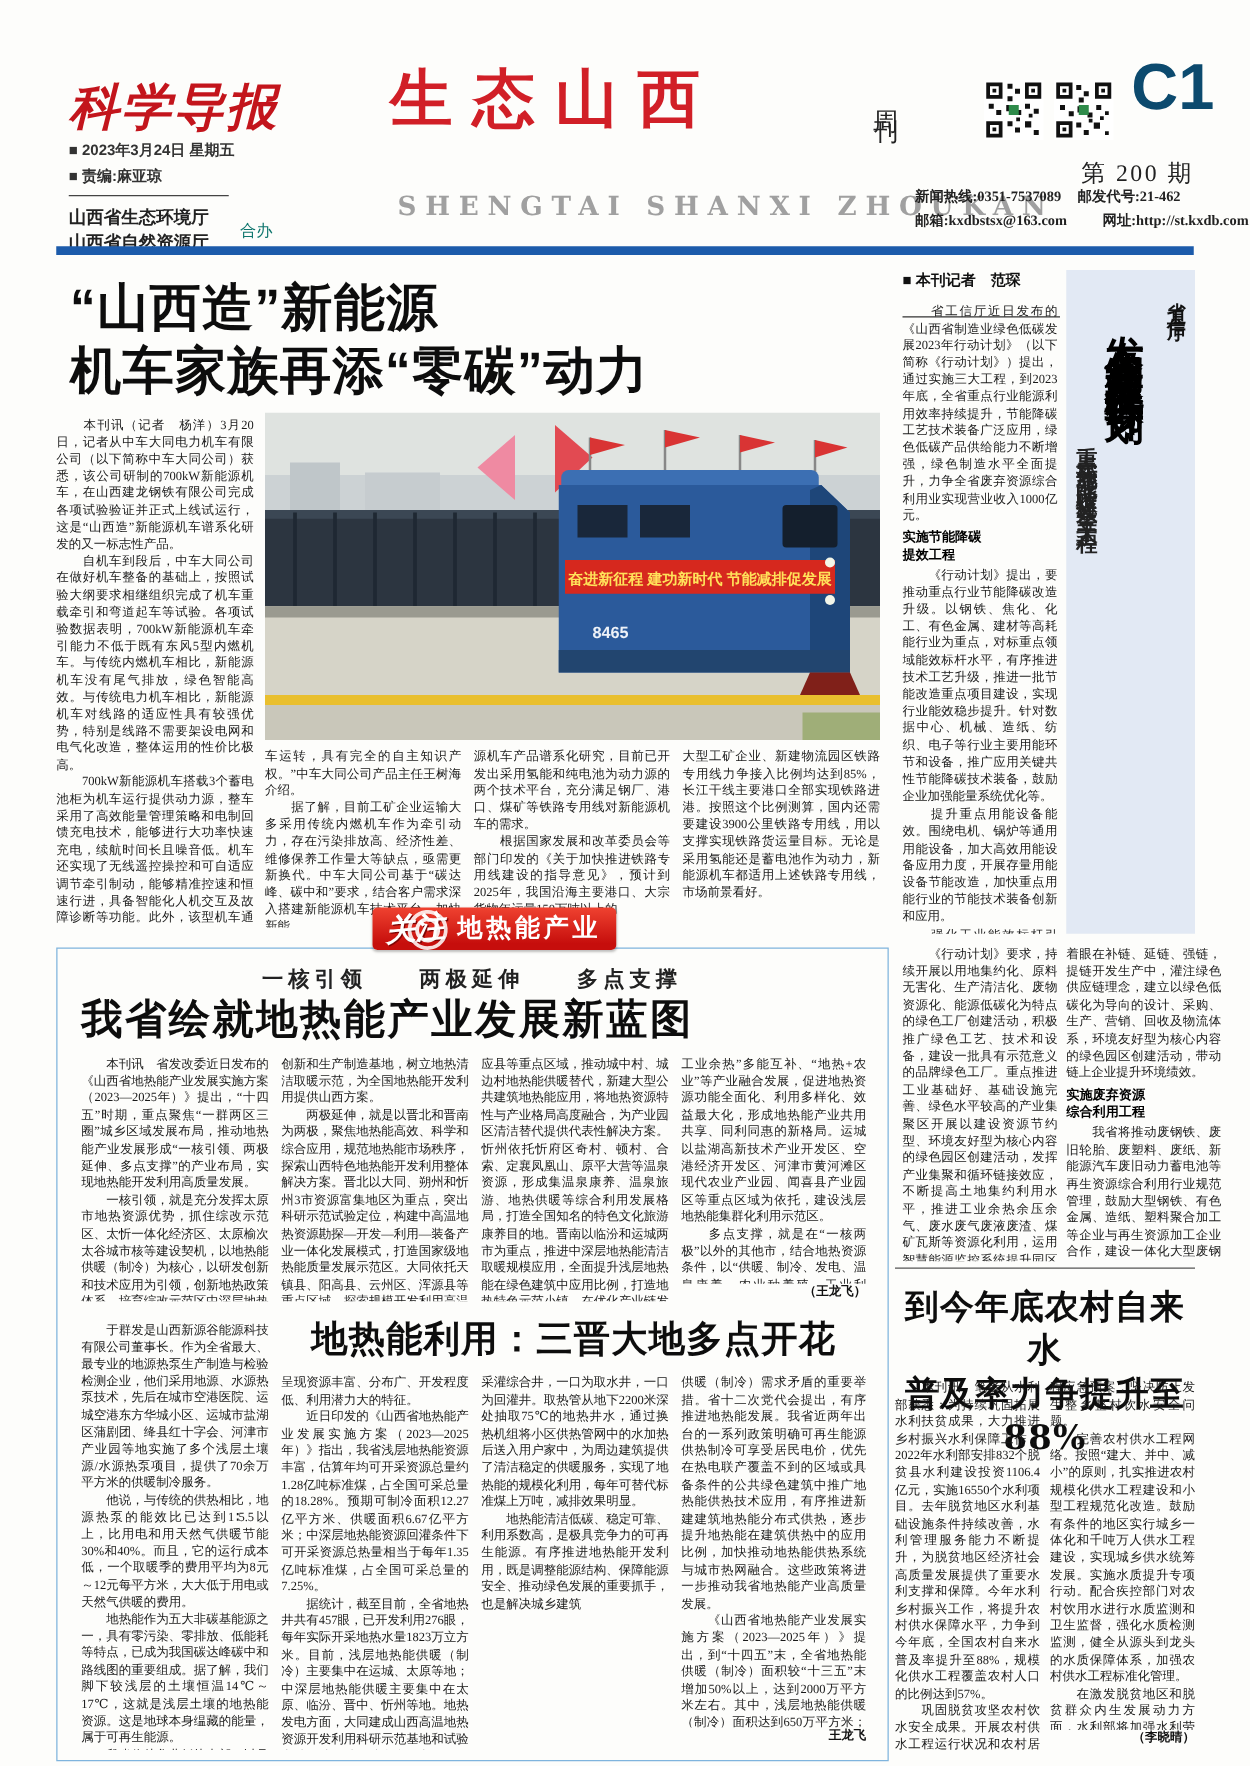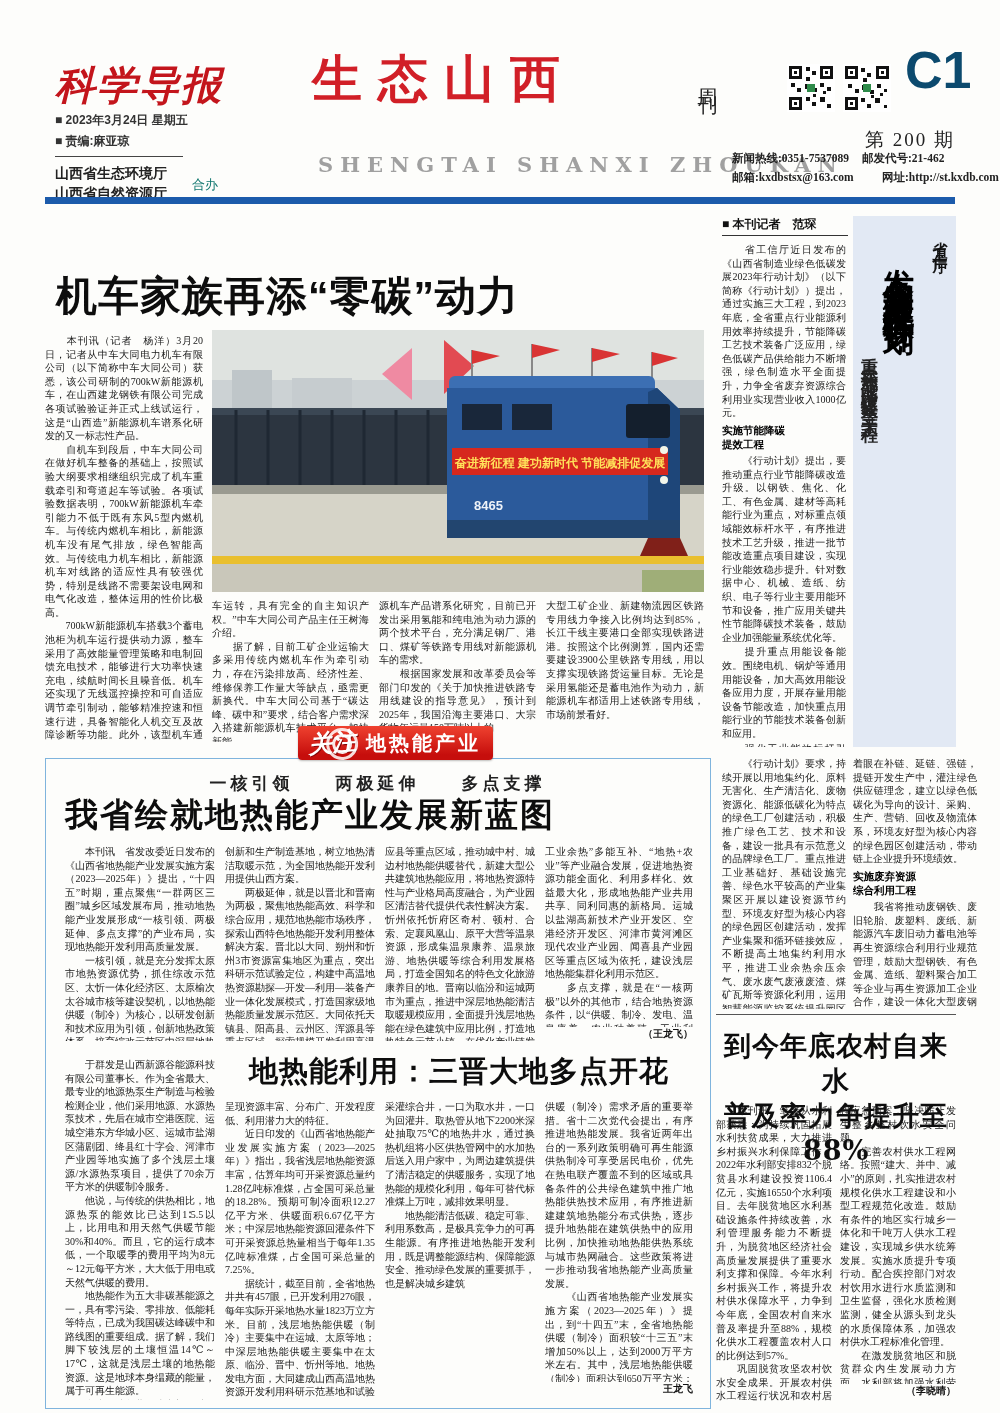--- a/index.html
+++ b/index.html
@@ -23,21 +23,21 @@
   .txt{font:10px/1.36 "Liberation Serif","DejaVu Serif",serif;color:#191919;text-align:justify;white-space:pre-line;overflow:hidden;}
   .flow p{margin:0 0 1px 0;white-space:pre-line;text-align:justify;font:10px/1.36 "Liberation Serif",serif;color:#191919;}
   .flow h4{margin:3px 0 2px 0;font:bold 10.5px/1.4 "Liberation Sans",sans-serif;color:#000;white-space:pre-line;}
   .flow{overflow:hidden;}
   
   .lead-hl{font:900 41px/1.18 "Liberation Sans","DejaVu Sans",sans-serif;color:#0d0d0d;letter-spacing:1px;}
   .geo-hl{font:bold 33px/1.1 "DejaVu Serif",serif;color:#0d0d0d;letter-spacing:2px;text-align:left;}
   .geo-hl2{font:bold 29px/1.1 "DejaVu Serif",serif;color:#0d0d0d;letter-spacing:1px;text-align:center;}
   .water-hl{font:bold 27px/1.3 "DejaVu Serif",serif;color:#0d0d0d;letter-spacing:1px;text-align:center;}
   .kicker{font:bold 17px/1 "Liberation Sans",sans-serif;color:#222;text-align:center;letter-spacing:4px;}
-  .byline{font:bold 12px/1 "Liberation Sans",sans-serif;color:#111;border-bottom:1.5px solid #333;padding-bottom:5px;}
+  .byline{font:bold 12px/1 "Liberation Sans",sans-serif;color:#111;border-bottom:1.5px solid #333;padding-bottom:23px;}
   .sign{font:bold 10px/1 "Liberation Serif",serif;color:#111;text-align:right;}
   
   .vbox{background:#e2e9f4;}
   .vtext{writing-mode:vertical-rl;}
   .v-kicker{font:bold 15px/1 "Liberation Sans",sans-serif;color:#111;letter-spacing:6px;}
   .v-head{font:bold 31px/1 "DejaVu Serif",serif;color:#000;letter-spacing:4px;}
   .v-sub{font:bold 17px/1 "Liberation Sans",sans-serif;color:#222;letter-spacing:5px;}
   
   .geo-box{border:1px solid #7fb4dd;}
   .banner{display:flex;align-items:center;background:linear-gradient(180deg,#ef4230 0%,#c60e0c 85%);
@@ -142,20 +142,21 @@
   <div class="abs pageno" style="left:905px;top:44px;">C1</div>
   <div class="abs issue" style="left:855px;top:130px;width:100px;text-align:right;">第 200 期</div>
 
   <div class="abs contact" style="left:732px;top:153px;">新闻热线:0351-7537089</div>
   <div class="abs contact" style="left:732px;top:172px;">邮箱:kxdbstsx@163.com</div>
   <div class="abs contact" style="left:862px;top:153px;">邮发代号:21-462</div>
   <div class="abs contact" style="left:862px;top:172px;padding-left:20px;">网址:http://st.kxdb.com</div>
 
   <div class="abs blue-bar" style="left:45px;top:197px;width:910px;height:7px;"></div>
 
+  <div class="abs lead-hl" style="left:56px;top:222px;">“山西造”新能源</div>
   <div class="abs lead-hl" style="left:56px;top:272px;">机车家族再添“零碳”动力</div>
 
   <svg class="abs" style="left:212px;top:330px;" width="492" height="262" viewBox="0 0 492 262">
     <rect width="492" height="262" fill="#dfe3e0"></rect>
     <rect x="0" y="50" width="492" height="40" fill="#ccd2d4"></rect>
     <rect x="20" y="40" width="40" height="40" fill="#bfc6c9"></rect>
       <rect x="80" y="48" width="60" height="32" fill="#c6cccf"></rect>
     <rect x="0" y="78" width="492" height="84" fill="#2c3540"></rect>
     <rect x="0" y="78" width="492" height="7" fill="#3b4754"></rect>
     <g stroke="#1f2833" stroke-width="3">

